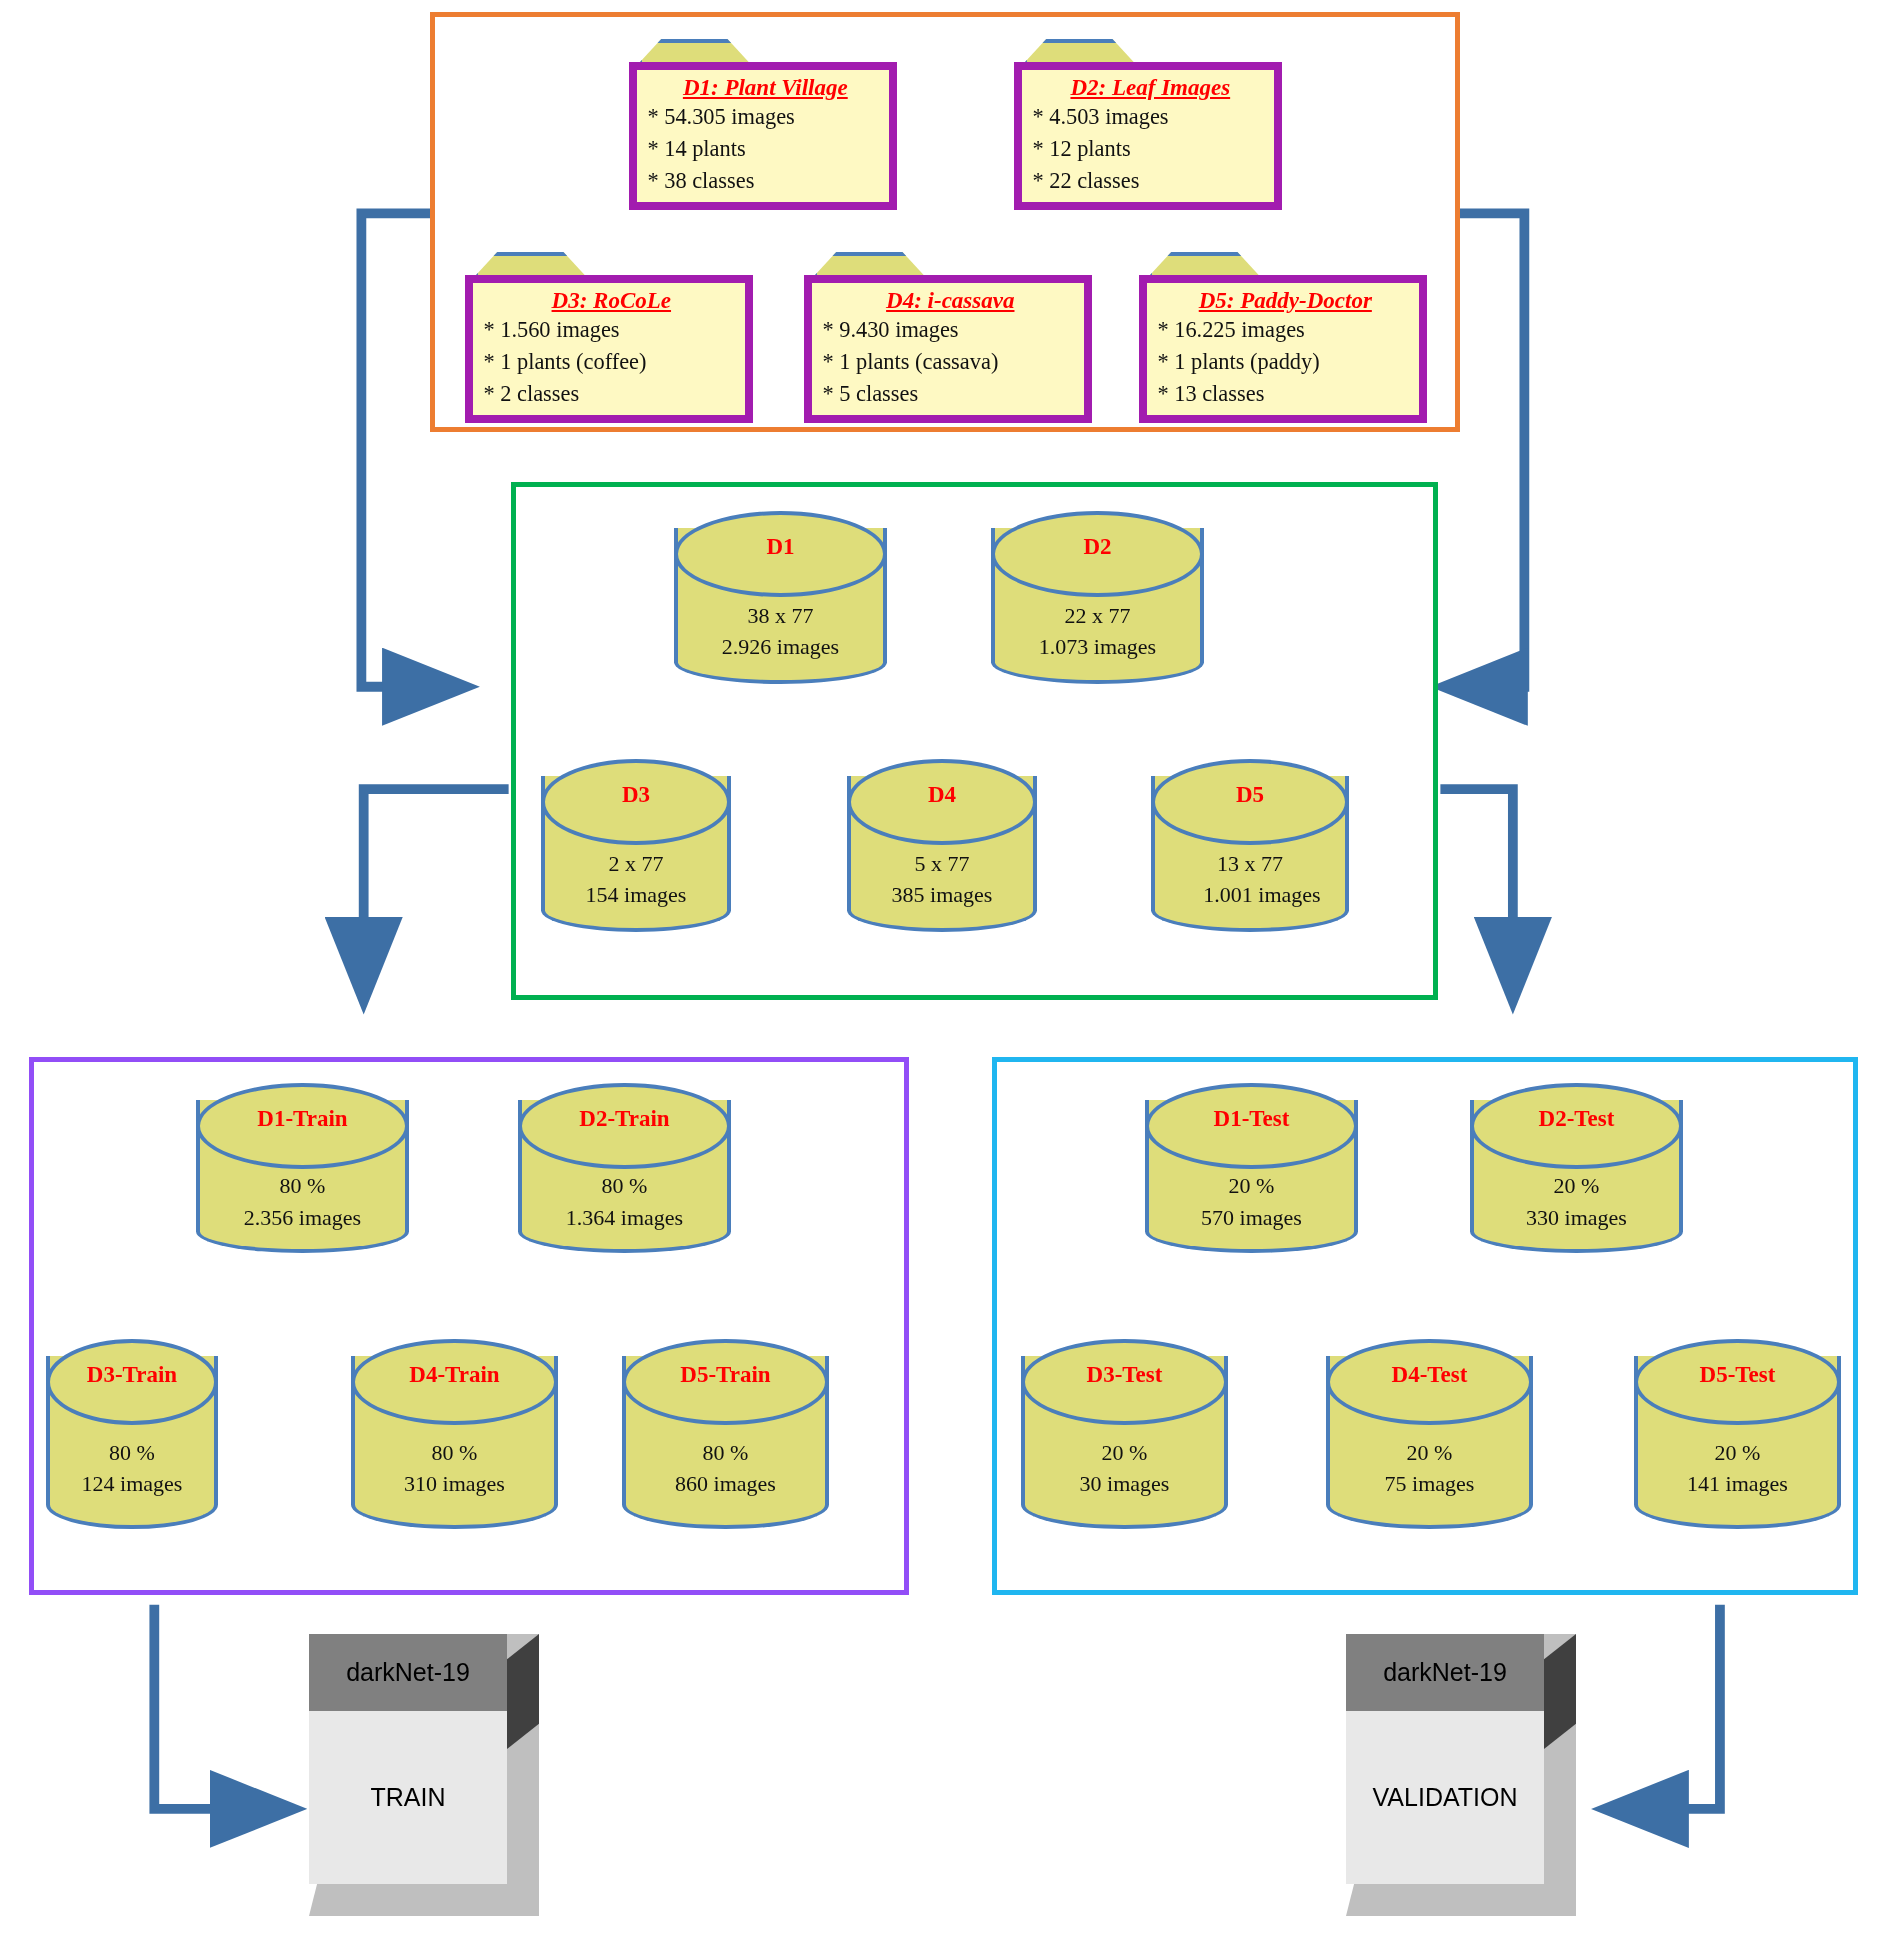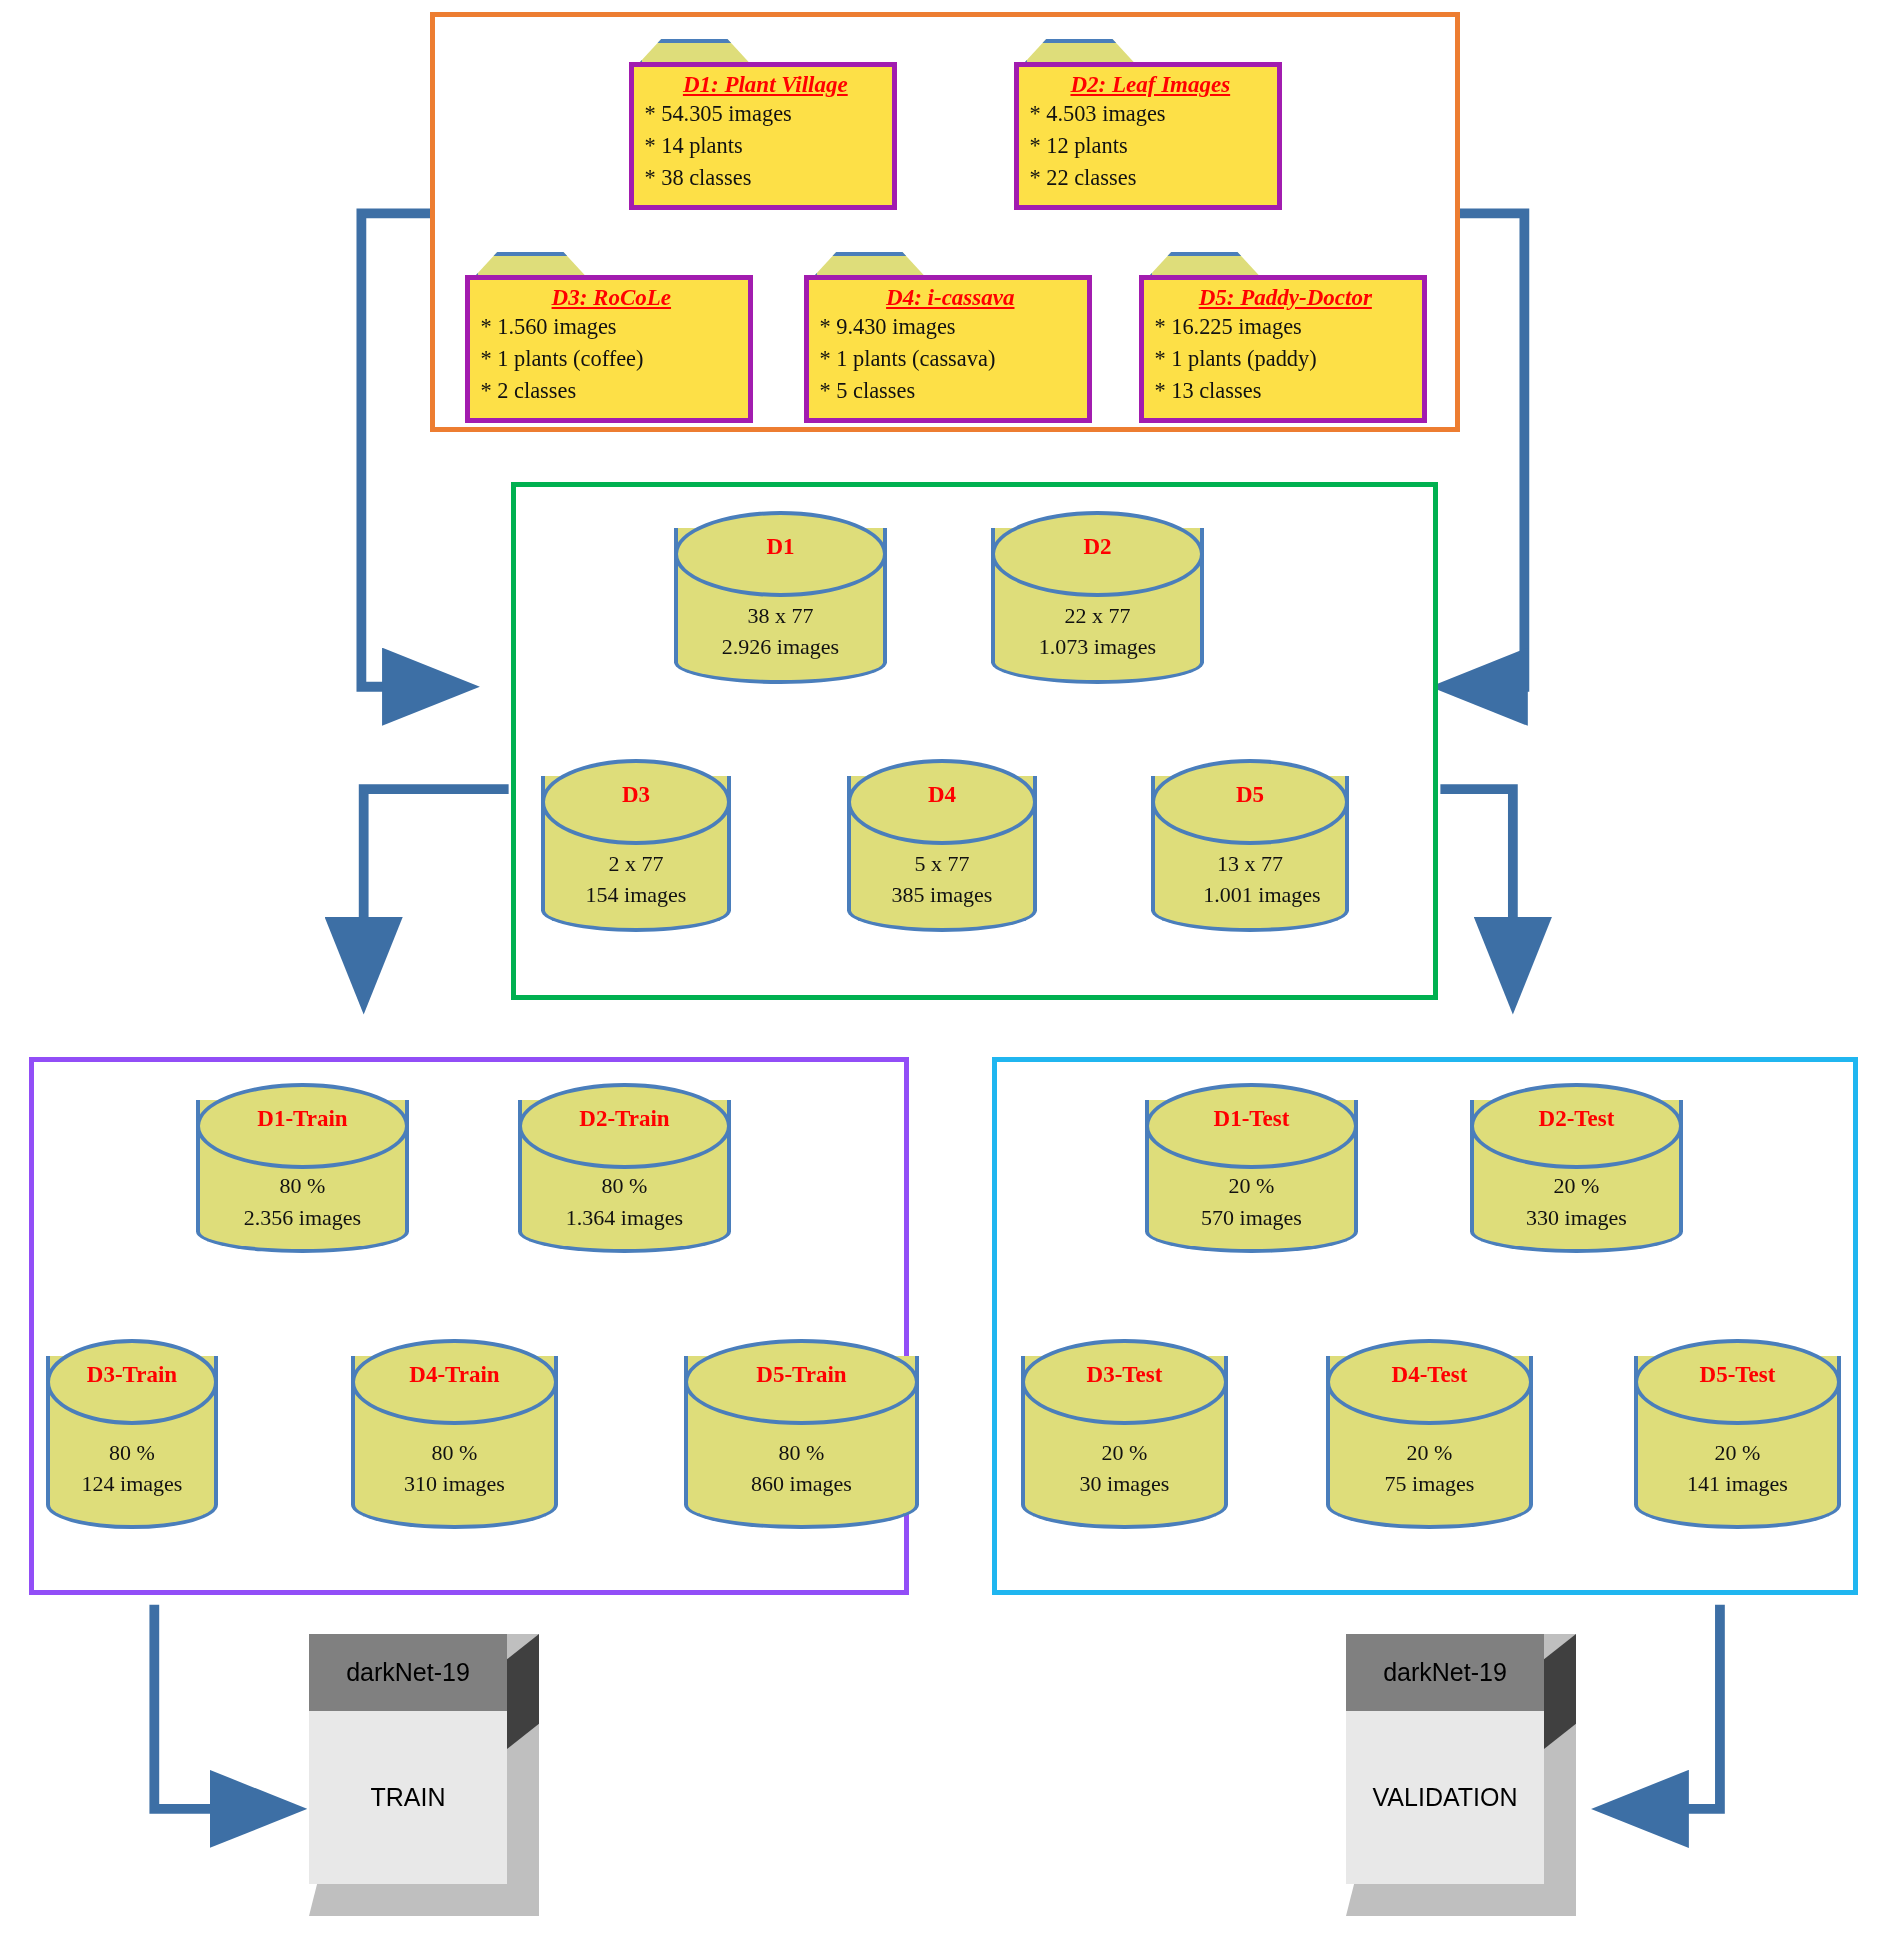--- a/index.html
+++ b/index.html
@@ -14,21 +14,21 @@
   #test-group  {left:992px;top:1057px;width:866px;height:538px;border:5.2px solid #20B6F0;}
 
   
   .folder{position:absolute;}
   .folder .tab{position:absolute;left:9.2px;top:0;height:25px;
       background:#DEDD7A;border:4px solid #4A7EBB;border-bottom:none;
       box-sizing:border-box;
       clip-path:polygon(0 100%, 16% 0, 62% 0, 78% 100%);
       width:144px;}
   .folder .body{position:absolute;left:0;top:23px;right:0;bottom:0;
-      background:#fde047;border:5px solid #a21caf;box-sizing:border-box;
+      background:#fef9c3;border:8px solid #a21caf;box-sizing:border-box;
       padding:4.6px 5.8px 3.5px 10.4px;}
   .folder .ftitle{color:#FF0000;font-weight:bold;font-style:italic;
       text-decoration:underline;text-align:center;font-size:23px;
       line-height:26.5px;white-space:nowrap;}
   .folder .fline{color:#111;font-size:22.4px;line-height:32px;white-space:nowrap;}
 
   
   .cyl{position:absolute;}
   .cyl .tube{position:absolute;left:0;top:17px;width:100%;
       bottom:0;background:#DEDD7A;border:4px solid #4A7EBB;
@@ -205,21 +205,21 @@
 </div>
 
 <div class="cyl" style="left:351px;top:1339px;width:207px;height:190px;">
   <div class="tube"></div>
   <div class="top"></div>
   <div class="clabel">D4-Train</div>
   <div class="cbody" style="top:98px;">80 %</div>
   <div class="cbody" style="top:129px;">310 images</div>
 </div>
 
-<div class="cyl" style="left:684px;top:1339px;width:207px;height:190px;padding-left:28px;">
+<div class="cyl" style="left:622px;top:1339px;width:207px;height:190px;">
   <div class="tube"></div>
   <div class="top"></div>
   <div class="clabel">D5-Train</div>
   <div class="cbody" style="top:98px;">80 %</div>
   <div class="cbody" style="top:129px;">860 images</div>
 </div>
 
 <div class="cyl" style="left:1145px;top:1083px;width:213px;height:170px;">
   <div class="tube"></div>
   <div class="top"></div>

